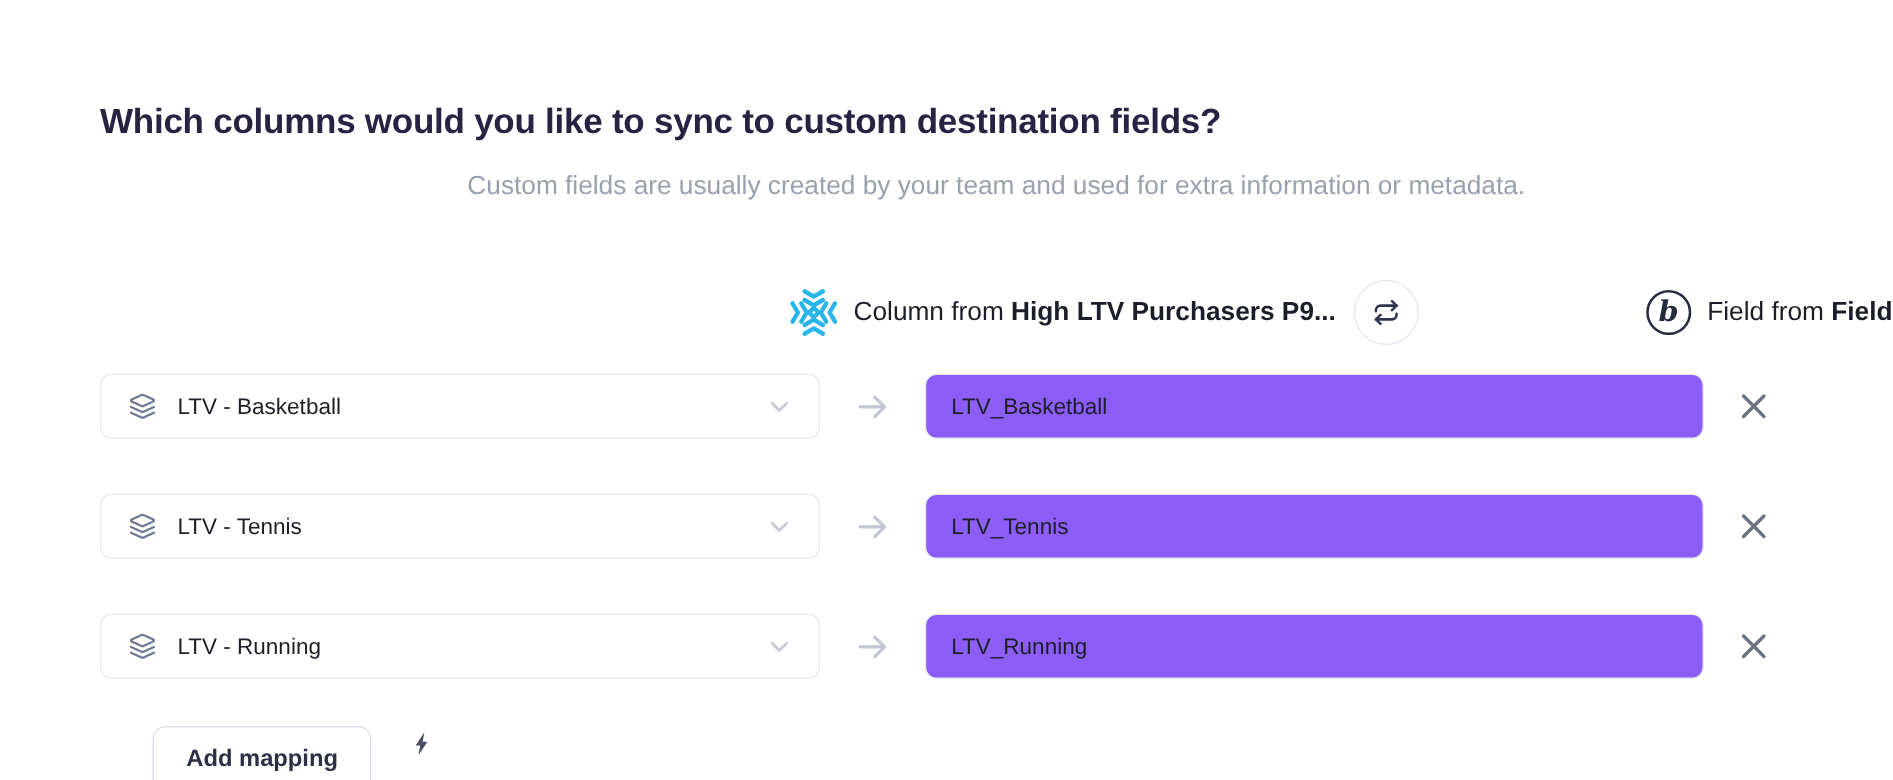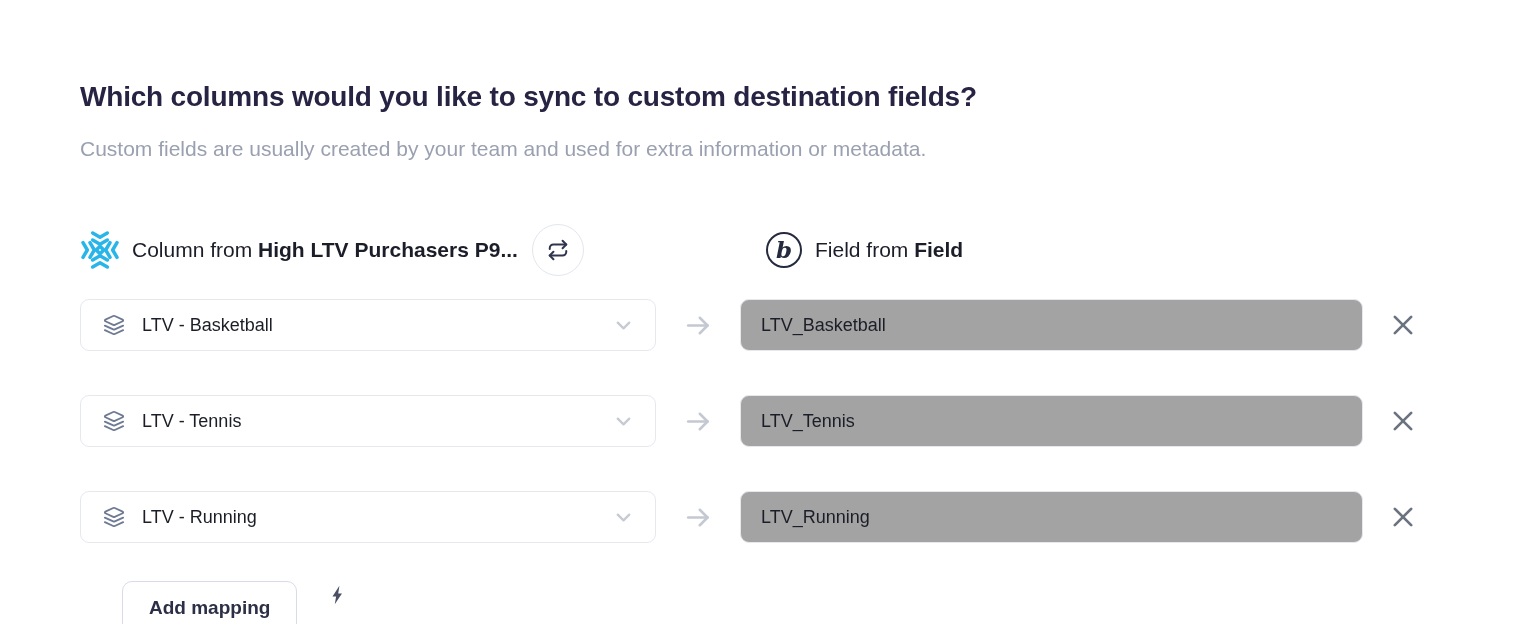--- a/index.html
+++ b/index.html
@@ -20,28 +20,30 @@
     letter-spacing: -0.2px;
     color: #272343;
     line-height: 34px;
   }
   .page-subtitle {
     margin-top: 22px;
     font-size: 21px;
     font-weight: 400;
     color: #9aa0b0;
     line-height: 26px;
+    text-align: center;
   }
 
   
   .header-row {
     margin-top: 62px;
     display: flex;
     align-items: center;
     height: 52px;
+    justify-content: flex-end;
   }
   .header-left {
     width: 660px;
     display: flex;
     align-items: center;
     flex-shrink: 0;
   }
   .header-right {
     display: flex;
     align-items: center;
@@ -116,21 +118,21 @@
     display: flex;
     align-items: center;
     justify-content: center;
     flex-shrink: 0;
   }
   .field-input {
     width: 623px;
     height: 52px;
     border: 1px solid #e6e8ee;
     border-radius: 9px;
-    background: #a3a3a3;
+    background: #8b5cf6;
     padding: 0 20px;
     font-family: "Liberation Sans", sans-serif;
     font-size: 18px;
     color: #1c1e27;
     outline: none;
     flex-shrink: 0;
   }
   .remove-button {
     margin-left: 22px;
     width: 36px;

